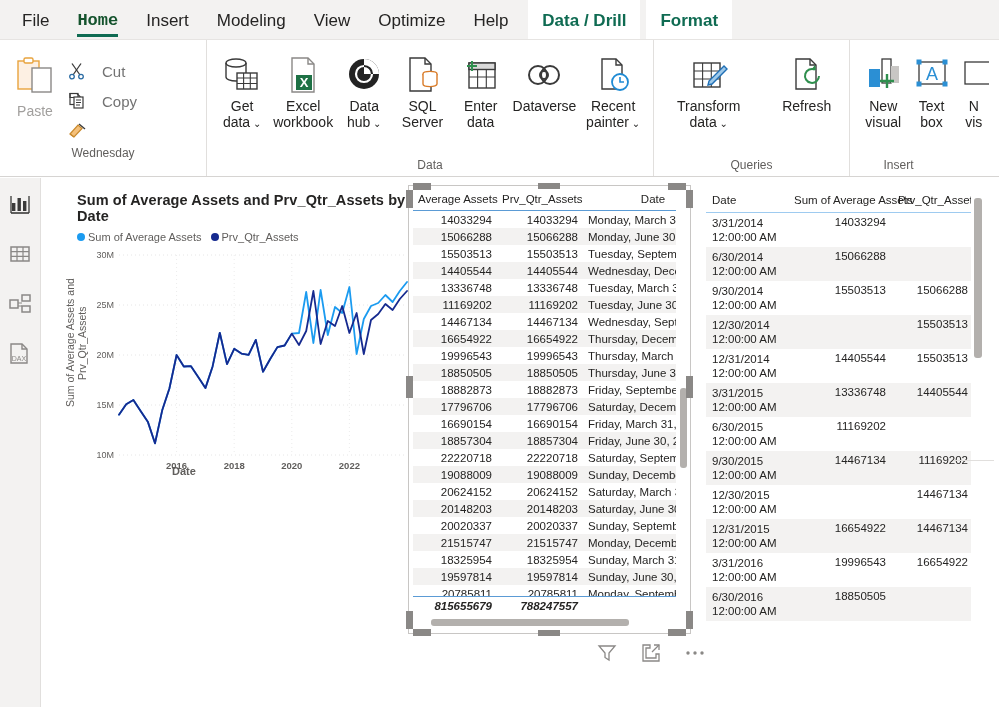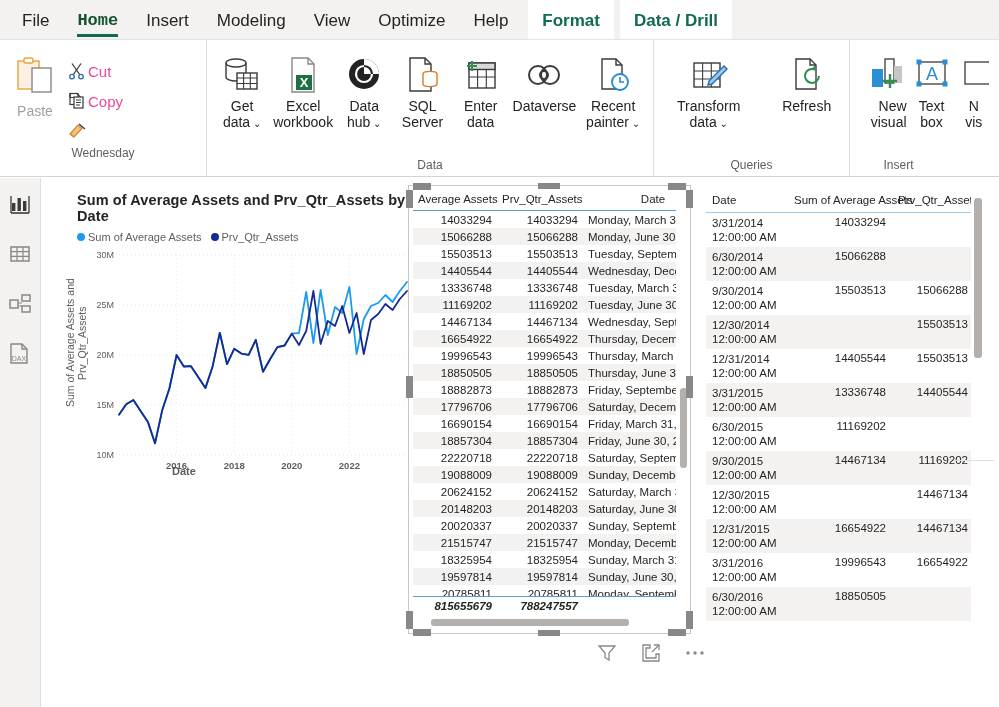--- a/index.html
+++ b/index.html
@@ -85,22 +85,22 @@
   .chev { font-size: 10px; }
 
   
   .clip-group { display:flex; padding: 6px 8px 0 8px; }
   .paste-btn {
     display:flex;flex-direction:column;align-items:center;width:54px;
     font-size:14px;color:#a19f9d; padding-top:6px; cursor:pointer;
   }
   .clip-list { display:flex; flex-direction:column; justify-content:center; padding-top:6px;}
   .clip-item {
-    display:flex;align-items:center;gap:0;font-size:15px;padding:4px 8px 4px 4px;
-    cursor:pointer; color:#ec4899;text-align:right;
+    display:flex;align-items:center;gap:14px;font-size:15px;padding:4px 8px 4px 4px;
+    cursor:pointer; color:#737373;text-align:right;
   }
   .clip-item .ico { width:22px;height:22px;display:flex;align-items:center;justify-content:center;}
 
   
   #leftrail {
     position:absolute; left:0; top:178px; width:41px; bottom:0;
     background:#f3f2f1; border-right:1px solid #e1dfdd;
     display:flex; flex-direction:column; align-items:center; padding-top:12px; gap:22px;
   }
   .rail-ico { width:28px; height:28px; display:flex;align-items:center;justify-content:center;cursor:pointer;}
@@ -179,22 +179,22 @@
 <body>
 
 <div id="menubar">
   <div class="menu-tab">File</div>
   <div class="menu-tab active">Home</div>
   <div class="menu-tab">Insert</div>
   <div class="menu-tab">Modeling</div>
   <div class="menu-tab">View</div>
   <div class="menu-tab">Optimize</div>
   <div class="menu-tab">Help</div>
+  <div class="menu-tab ctx" style="margin-left:6px;">Data / Drill</div>
   <div class="menu-tab ctx" style="margin-left:6px;">Format</div>
-  <div class="menu-tab ctx" style="margin-left:6px;">Data / Drill</div>
 </div>
 
 <div id="ribbon">
 
   <div class="rgroup" style="width:210px;">
     <div class="clip-group">
       <div class="paste-btn">
         <span class="ico">
           <svg width="40" height="44" viewBox="0 0 40 44">
             <rect x="3" y="5" width="21" height="28" fill="#fdf0e3" stroke="#e8a33d" stroke-width="1.4"></rect>
@@ -354,21 +354,21 @@
         </span>
         <span class="lbl">Refresh</span>
         <span class="lbl2"></span>
       </div>
     </div>
     <div class="rgroup-label">Queries</div>
   </div>
 
   <div class="rgroup" style="width:150px;">
     <div class="rgroup-items" style="padding-left:8px;">
-      <div class="rbtn" style="width:58px;align-items:flex-end;">
+      <div class="rbtn" style="width:58px;">
         <span class="ico">
           <svg width="42" height="42" viewBox="0 0 42 42">
             <rect x="20" y="5" width="9" height="24" fill="#fff" stroke="#3a3a3a" stroke-width="1.3"></rect>
             <rect x="29" y="12" width="8" height="17" fill="#c8c6c4"></rect>
             <rect x="7" y="15" width="11" height="18" fill="#2b8fd4"></rect>
             <path d="M25 20 v14 M18 27 h14" stroke="#2f8f4e" stroke-width="2.4"></path>
           </svg>
         </span>
         <span class="lbl">New</span>
         <span class="lbl2">visual</span>

